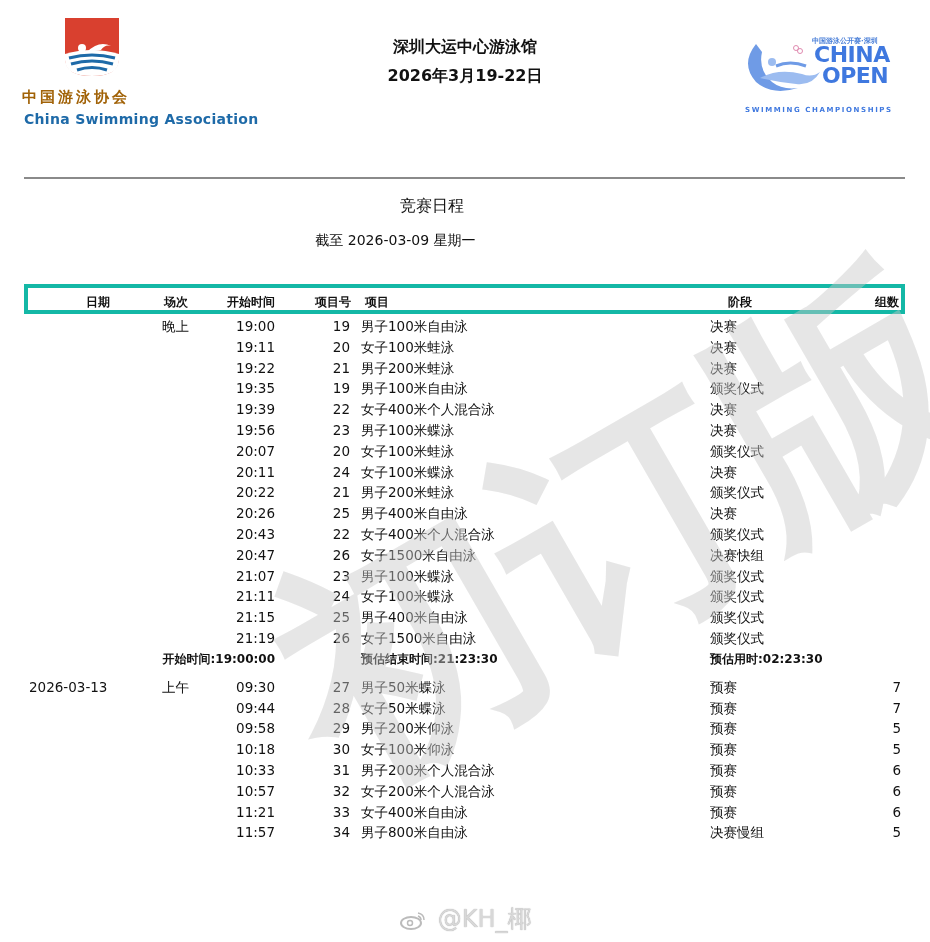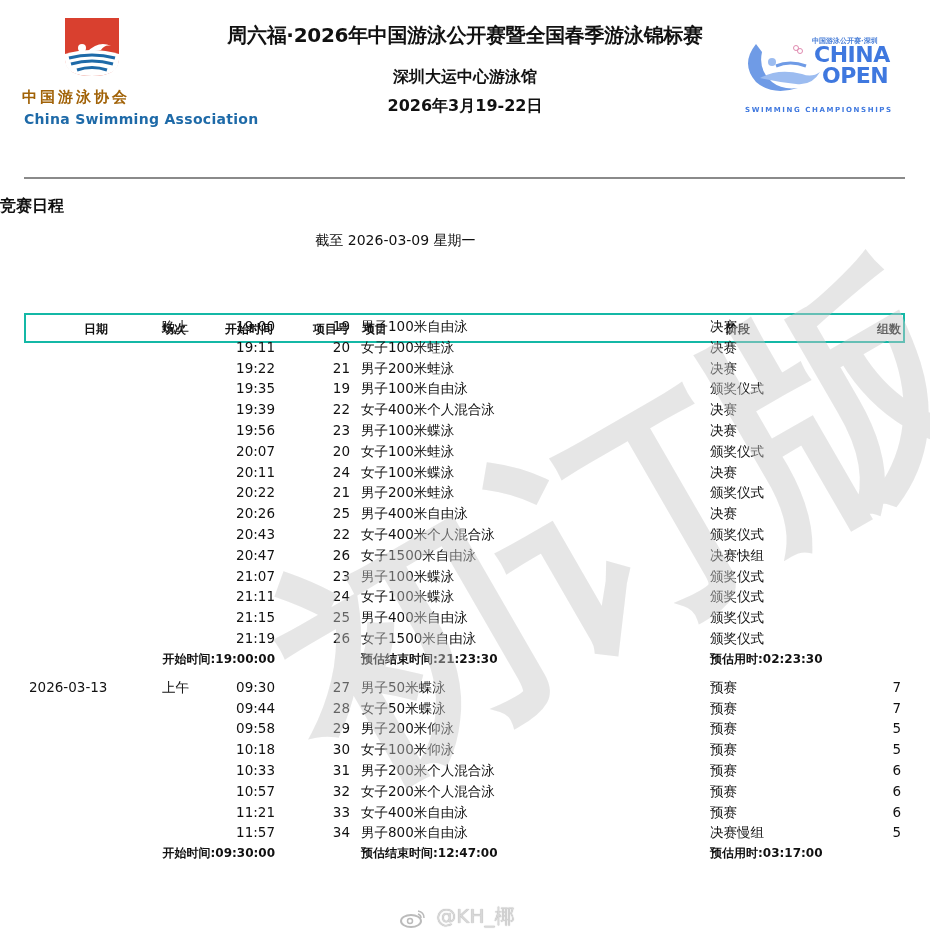--- a/index.html
+++ b/index.html
@@ -19,65 +19,64 @@
 
   .logo-open { position: absolute; left: 742px; top: 34px; width: 166px; height: 70px; }
   .open-cn { position: absolute; left: 70px; top: 2px; font-size: 7px; color: #4a7fd8; font-weight: bold; white-space: nowrap; }
   .open-china, .open-open { position: absolute; left: 72px; font-size: 22px; font-weight: bold; color: #3f78df; line-height: 22px; letter-spacing: -0.5px; }
   .open-china { top: 10px; }
   .open-open { top: 31px; left: 80px; text-align: center; }
   .open-sub { position: absolute; left: 3px; top: 60px; font-size: 7px; font-weight: bold; color: #3f78df; letter-spacing: 1.6px; white-space: nowrap; margin-top: 12px; }
 
   .divider { position: absolute; left: 24px; top: 177px; width: 881px; height: 2px; background: #8a8a8a; }
 
-  .sched-title { position: absolute; left: 0; top: 196px; width: 864px; font-size: 16px; font-weight: bold; }
+  .sched-title { position: absolute; left: 0; top: 196px; width: 864px; text-align: center; font-size: 16px; font-weight: normal; }
   .sched-sub { position: absolute; left: 0; top: 232px; width: 791px; text-align: center; font-size: 14px; }
 
   
-  .thead { position: absolute; left: 24px; top: 284px; width: 881px; height: 30px; border: 2px solid #14b8a6; margin-top: 29px; }
+  .thead { position: absolute; left: 24px; top: 284px; width: 881px; height: 30px; border: 4px solid #14b8a6; }
   .th { position: absolute; top: 6px; font-size: 12px; font-weight: bold; white-space: nowrap; }
 
   
   .rows { position: absolute; left: 0; top: 316px; width: 930px; }
   .row { position: relative; height: 20.8px; font-size: 13.5px; line-height: 20.8px; }
   .c { position: absolute; top: 0; white-space: nowrap; }
   .c-date { left: 29px; }
   .c-sess { left: 162px; }
   .c-time { right: calc(930px - 275px); text-align: right; }
   .c-no { right: calc(930px - 350px); text-align: right; }
   .c-ev { left: 361px; }
   .c-ph { left: 710px; }
   .c-grp { right: calc(930px - 901px); text-align: right; }
   .summary { height: 20px; font-size: 12px; font-weight: bold; line-height: 20px; }
   .gap { height: 8px; }
 
   
   .watermark { position: absolute; left: 250px; top: 400px; font-size: 250px; font-weight: bold; color: rgba(200,200,200,0.45); transform: rotate(-30deg); transform-origin: center; pointer-events: none; white-space: nowrap; line-height: 1; }
-  .weibo { position: absolute; left: 400px; top: 903px; font-size: 20px; color: #d8d8d8; text-shadow: 0 0 1px #999; white-space: nowrap; }
+  .weibo { position: absolute; left: 400px; top: 903px; font-size: 24px; color: #d8d8d8; text-shadow: 0 0 1px #999; white-space: nowrap; }
   .weibo-icon { display: inline-block; width: 26px; height: 20px; vertical-align: middle; margin-right: 4px; }
 </style>
 </head>
 <body>
 
 <div class="logo-csa">
   <svg class="csa-shield" viewBox="0 0 54 58">
     <path d="M0 0 H54 V40 Q54 58 27 58 Q0 58 0 40 Z" fill="#d9402f"></path>
     <path d="M0 36 Q27 28 54 36 V42 Q54 58 27 58 Q0 58 0 42 Z" fill="#ffffff"></path>
     <circle cx="17" cy="30" r="4" fill="#ffffff"></circle>
     <path d="M22 34 Q34 22 46 28 Q40 26 36 32 Z" fill="#ffffff"></path>
     <path d="M4 40 Q27 34 50 40" stroke="#1e6aa8" stroke-width="3" fill="none"></path>
     <path d="M6 46 Q27 40 48 46" stroke="#1e6aa8" stroke-width="3" fill="none"></path>
     <path d="M12 52 Q27 47 42 52" stroke="#1e6aa8" stroke-width="3" fill="none"></path>
   </svg>
   <div class="csa-cn">中国游泳协会</div>
   <div class="csa-en">China Swimming Association</div>
 </div>
 
 <div class="title-block">
-  <div class="title-main">周六福·2026年中国游泳公开赛暨全国春季游泳锦标赛</div>
   <div class="title-venue">深圳大运中心游泳馆</div>
   <div class="title-dates">2026年3月19-22日</div>
 </div>
 
 <div class="logo-open">
   <svg width="80" height="60" viewBox="0 0 80 60" style="position:absolute;left:0;top:4px;">
     <path d="M14 6 Q-2 26 14 44 Q30 58 56 50 Q40 52 30 44 Q16 32 20 14 Z" fill="#6f9be6"></path>
     <path d="M18 40 Q36 30 60 36 Q70 40 78 34 Q70 48 54 46 Q36 44 18 40 Z" fill="#9cbcf0"></path>
     <circle cx="30" cy="24" r="4" fill="#9cbcf0"></circle>
     <path d="M34 28 Q48 22 64 28" stroke="#6f9be6" stroke-width="3" fill="none"></path>
@@ -277,25 +276,20 @@
       <span class="c c-ph">预赛</span>
       <span class="c c-grp">6</span>
     </div>
     <div class="row">
       <span class="c c-time">11:57</span>
       <span class="c c-no">34</span>
       <span class="c c-ev">男子800米自由泳</span>
       <span class="c c-ph">决赛慢组</span>
       <span class="c c-grp">5</span>
     </div>
-    <div class="row summary">
-      <span class="c c-time">开始时间:09:30:00</span>
-      <span class="c c-ev">预估结束时间:12:47:00</span>
-      <span class="c c-ph">预估用时:03:17:00</span>
-    </div>
   </div>
 
 <div class="watermark">初订版</div>
 <div class="weibo">
   <svg class="weibo-icon" viewBox="0 0 26 20">
     <ellipse cx="11" cy="13" rx="10" ry="6" fill="none" stroke="#bbb" stroke-width="2"></ellipse>
     <circle cx="10" cy="13" r="2.5" fill="none" stroke="#bbb" stroke-width="1.5"></circle>
     <path d="M18 3 Q24 4 24 10" stroke="#bbb" stroke-width="1.5" fill="none"></path>
     <path d="M18 6 Q21 7 21 10" stroke="#bbb" stroke-width="1.5" fill="none"></path>
   </svg>

